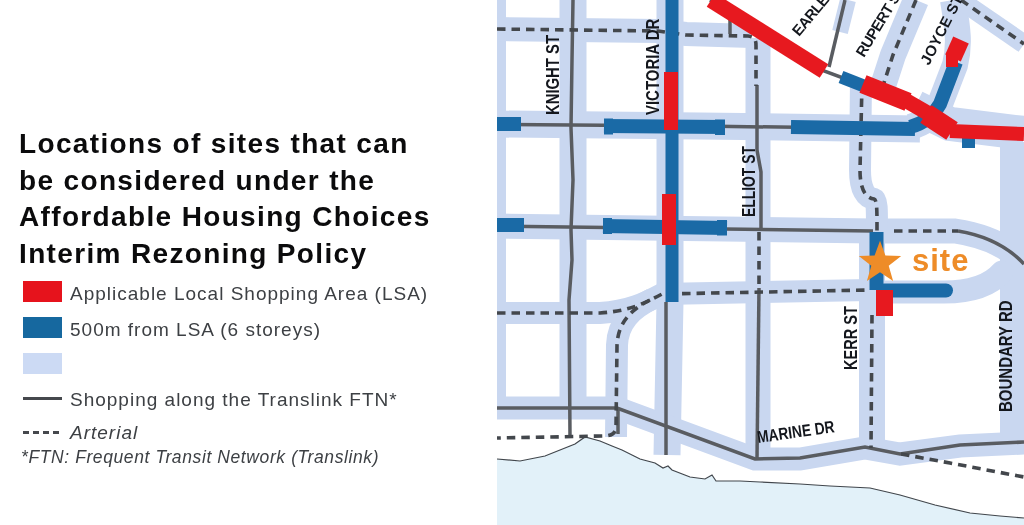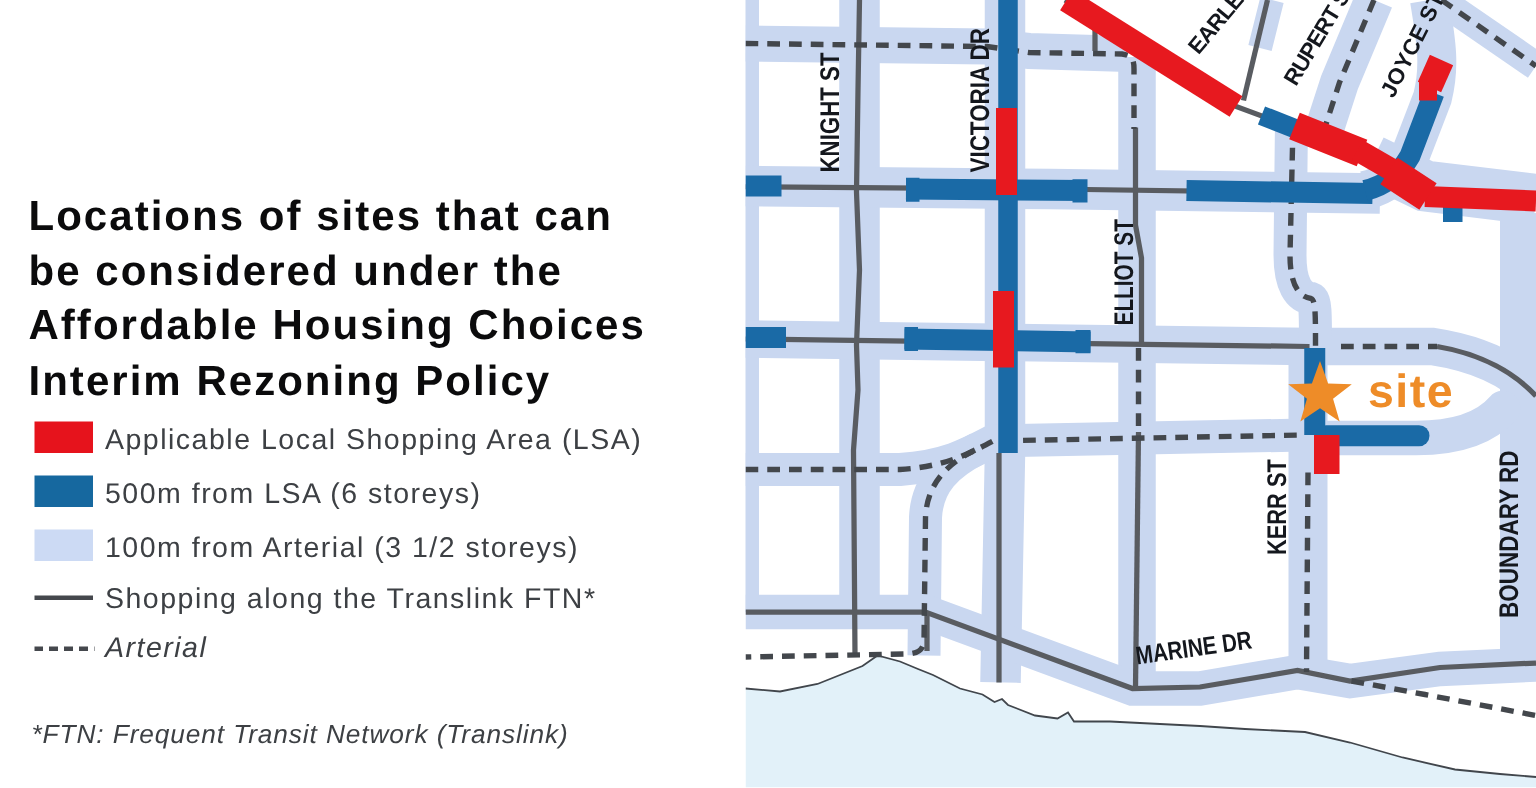--- a/index.html
+++ b/index.html
@@ -18,26 +18,25 @@
 <body>
 <div id="wrap">
   <div id="title">Locations of sites that can<br>be considered under the<br>Affordable Housing Choices<br>Interim Rezoning Policy</div>
 
   <div class="leg">
     <div class="sw" style="top:281px;background:#e6131c;"></div>
     <div class="ltxt" style="top:283px;">Applicable Local Shopping Area (LSA)</div>
     <div class="sw" style="top:317px;background:#16689f;"></div>
     <div class="ltxt" style="top:319px;text-align:center;">500m from LSA (6 storeys)</div>
     <div class="sw" style="top:353px;background:#ccdaf4;"></div>
-    <div class="ltxt" style="top:355px;">100m from Arterial (3 1/2 storeys)</div>
     <div style="position:absolute;left:23px;top:397px;width:39px;height:3px;background:#45484d;"></div>
     <div class="ltxt" style="top:389px;">Shopping along the Translink FTN*</div>
     <div style="position:absolute;left:23px;top:430.5px;width:40px;height:3.5px;background:repeating-linear-gradient(90deg,#45484d 0 6px,#ffffff 6px 10px);"></div>
     <div class="ltxt" style="top:422px;font-style:italic;">Arterial</div>
-    <div style="position:absolute;left:21px;top:447px;font-style:italic;font-size:17.5px;letter-spacing:0.6px;color:#3d4044;margin-top:32px;">*FTN: Frequent Transit Network (Translink)</div>
+    <div style="position:absolute;left:21px;top:447px;font-style:italic;font-size:17.5px;letter-spacing:0.6px;color:#3d4044;">*FTN: Frequent Transit Network (Translink)</div>
   </div>
 
   <svg id="map" viewBox="497 0 527 525" width="527" height="525">
 
     <path d="M497,459 L520,461 545,456 560,450 575,444 585,437 600,441 612,446 622,450 640,459 655,463 663,468 668,466 672,470 690,477 705,479 712,475 716,481 740,481 760,482 800,484 830,486 870,488 900,495 935,505 970,513 1000,516 1024,518 L1024,525 497,525 Z" fill="#e2f1f9"></path>
     <path d="M497,459 L520,461 545,456 560,450 575,444 585,437 600,441 612,446 622,450 640,459 655,463 663,468 668,466 672,470 690,477 705,479 712,475 716,481 740,481 760,482 800,484 830,486 870,488 900,495 935,505 970,513 1000,516 1024,518" fill="none" stroke="#41464c" stroke-width="1.2"></path>
 
     <g stroke="#c9d7f0" fill="none">
       <path d="M501,0 L501,408" stroke-width="10"></path>
       <path d="M497,29 L658,31 L686,34 L752,36" stroke-width="24"></path>

